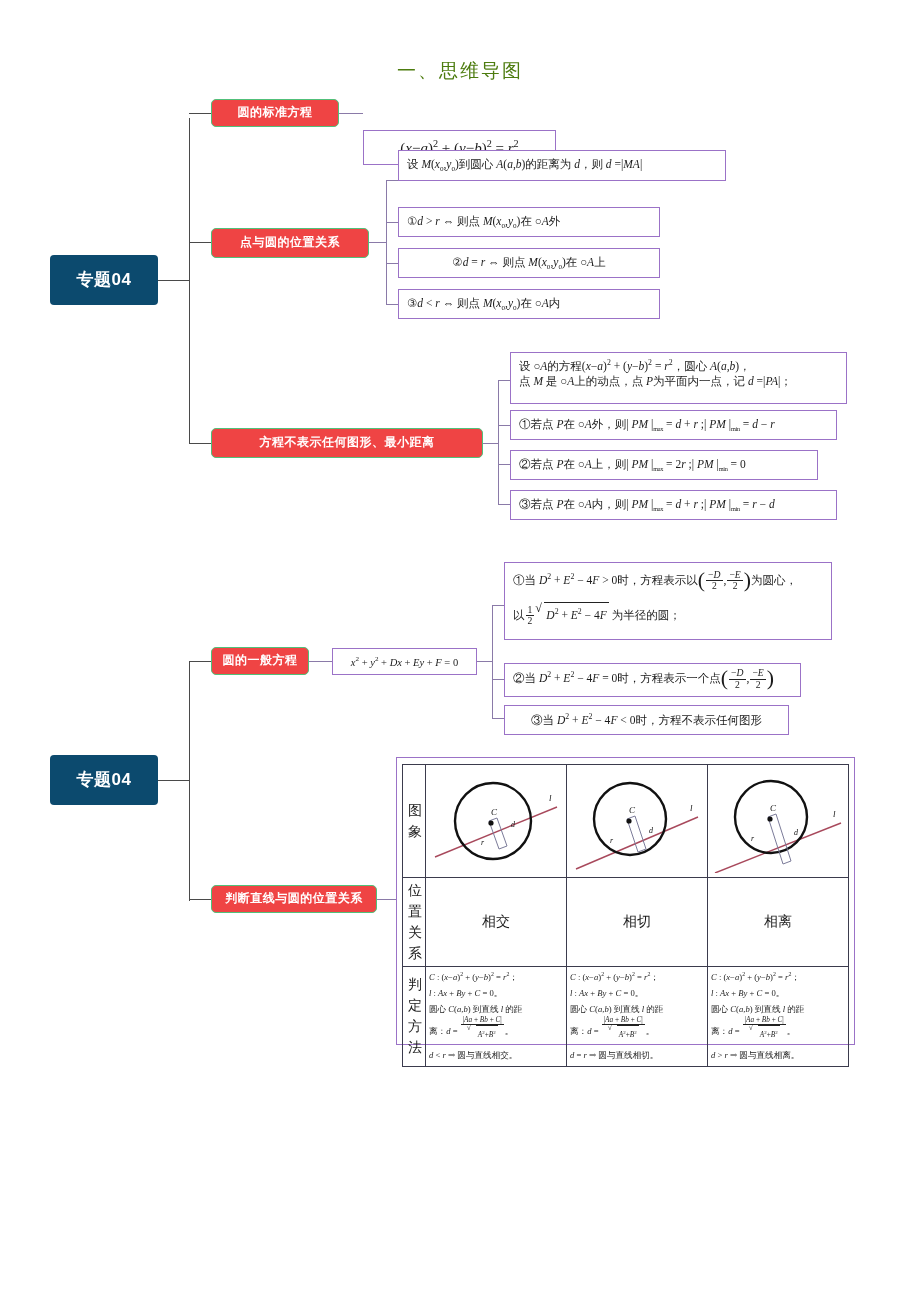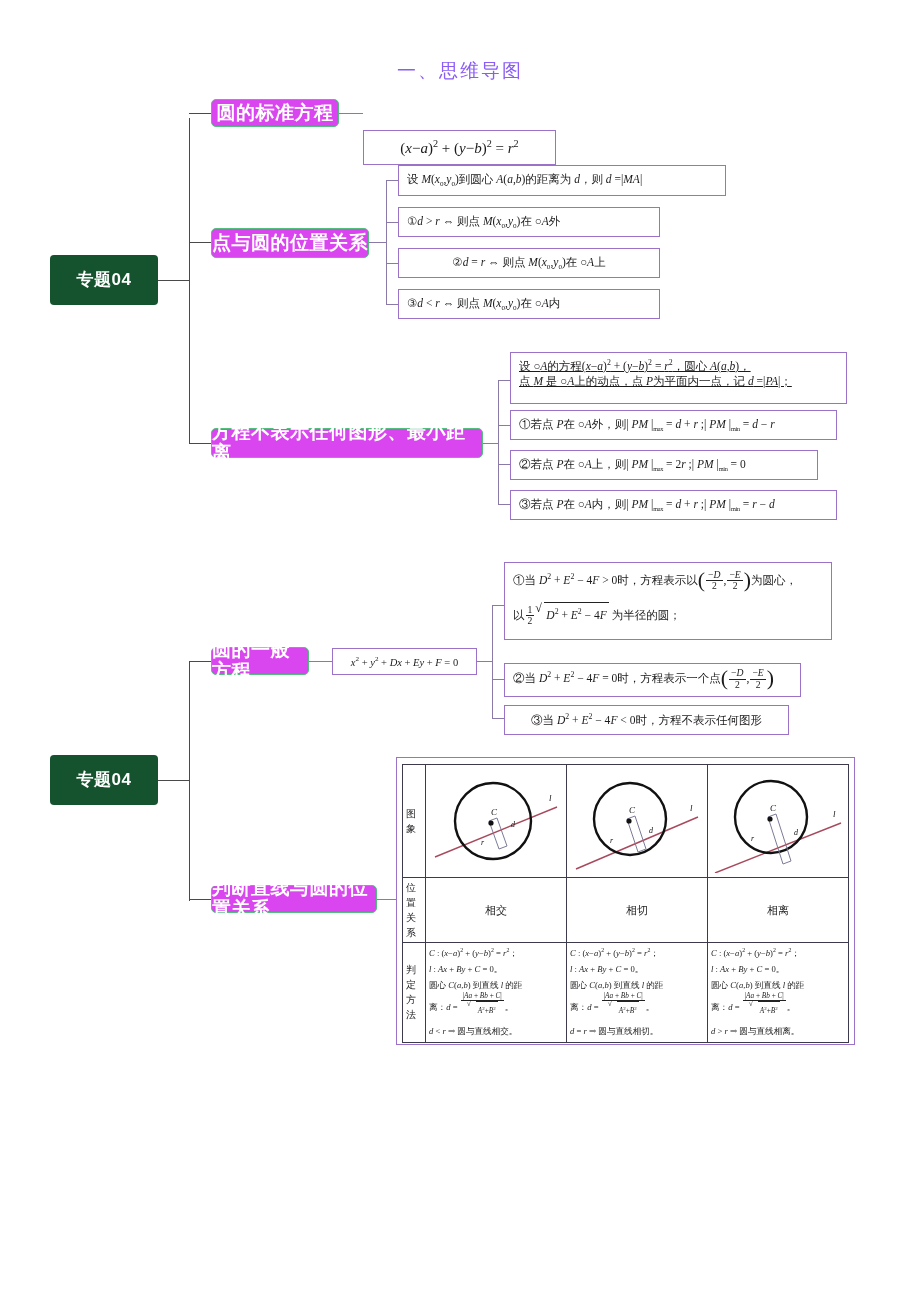--- a/index.html
+++ b/index.html
@@ -9,40 +9,40 @@
     width:920px;height:1301px;position:relative;overflow:hidden;
     color:#1a1a1a;
   }
   .page{position:absolute;left:0;top:0;width:920px;height:1301px;}
 
   
   .doc-title{
     position:absolute;left:0;top:58px;width:920px;
     text-align:center;font-size:19px;letter-spacing:2px;
     font-family:"Liberation Serif","DejaVu Serif",serif;
-    color:#8b5cf6;
+    color:#4d7c0f;
   }
 
   
   .node{
     position:absolute;box-sizing:border-box;display:flex;
     align-items:center;justify-content:center;
     font-family:"Liberation Sans","DejaVu Sans",sans-serif;
     font-weight:bold;color:#ffffff;
     border-radius:5px;
     letter-spacing:.5px;
     line-height:1.1;
   }
   .node.root{
-    background:#14532d;font-size:17px;border-radius:4px;
+    background:#0c4a6e;font-size:17px;border-radius:4px;
     box-shadow:none;
     text-align:right;
   }
   .node.green{
-    background:#d946ef;font-size:19px;
+    background:#ef4444;font-size:12px;
     border:1.4px solid #51c07a;
   }
 
   
   .fbox{
     position:absolute;box-sizing:border-box;
     border:1.5px solid #9b72c7;
     background:#ffffff;
     display:flex;align-items:center;
     padding:2px 8px;
@@ -85,23 +85,23 @@
     border:1.6px solid #9b72c7;background:#fff;padding:6px 5px;
   }
   table.pos{
     border-collapse:collapse;width:100%;height:100%;
     font-size:9px;color:#1c1c1c;
     font-family:"Liberation Serif","DejaVu Serif",serif;
   }
   table.pos td{
     border:1px solid #3b3b4d;vertical-align:middle;padding:2px 3px;
   }
-  td.rowlab{width:30px;text-align:left;font-size:10px;line-height:1.5;}
+  td.rowlab{width:30px;text-align:right;font-size:14px;line-height:1.5;}
   td.figcell{height:108px;text-align:center;padding:0;}
-  td.relcell{height:34px;text-align:center;font-size:11px;}
+  td.relcell{height:34px;text-align:center;font-size:14px;}
   td.methcell{vertical-align:top;padding:3px 4px;line-height:1.85;font-size:8.6px;}
   td.methcell .line{display:block;white-space:nowrap;}
 
   .figsvg{display:block;margin:0 auto;}
 </style>
 </head>
 <body>
 
 <div class="page">
 
@@ -134,21 +134,21 @@
     <span>点与圆的位置关系</span>
   </div>
 
   <div class="ln thin h" style="left:369px;top:242px;width:18px;"></div>
   <div class="ln thin v" style="left:386px;top:180px;height:125px;"></div>
   <div class="ln thin h" style="left:386px;top:180px;width:12px;"></div>
   <div class="ln thin h" style="left:386px;top:222px;width:12px;"></div>
   <div class="ln thin h" style="left:386px;top:263px;width:12px;"></div>
   <div class="ln thin h" style="left:386px;top:304px;width:12px;"></div>
 
-  <div class="fbox" style="left:398px;top:165px;width:328px;height:31px;">
+  <div class="fbox" style="left:398px;top:150px;width:328px;height:31px;">
     <span class="inner">设 <i class="m">M</i>(<i class="m">x</i><sub>0</sub>,<i class="m">y</i><sub>0</sub>)到圆心 <i class="m">A</i>(<i class="m">a</i>,<i class="m">b</i>)的距离为 <i class="m">d</i>，则 <i class="m">d</i> =|<i class="m">MA</i>|</span>
   </div>
 
   <div class="fbox" style="left:398px;top:207px;width:262px;height:30px;">
     <span class="inner">①<i class="m">d</i> &gt; <i class="m">r</i> ⇔ 则点 <i class="m">M</i>(<i class="m">x</i><sub>0</sub>,<i class="m">y</i><sub>0</sub>)在 ○<i class="m">A</i>外</span>
   </div>
 
   <div class="fbox" style="left:398px;top:248px;width:262px;height:30px;">
     <span class="inner" style="text-align:center;">②<i class="m">d</i> = <i class="m">r</i> ⇔ 则点 <i class="m">M</i>(<i class="m">x</i><sub>0</sub>,<i class="m">y</i><sub>0</sub>)在 ○<i class="m">A</i>上</span>
   </div>
@@ -160,21 +160,21 @@
   <div class="node green" style="left:211px;top:428px;width:272px;height:30px;">
     <span>方程不表示任何图形、最小距离</span>
   </div>
   <div class="ln thin h" style="left:483px;top:443px;width:16px;"></div>
   <div class="ln thin v" style="left:498px;top:380px;height:125px;"></div>
   <div class="ln thin h" style="left:498px;top:380px;width:12px;"></div>
   <div class="ln thin h" style="left:498px;top:425px;width:12px;"></div>
   <div class="ln thin h" style="left:498px;top:464px;width:12px;"></div>
   <div class="ln thin h" style="left:498px;top:504px;width:12px;"></div>
 
-  <div class="fbox" style="left:510px;top:352px;width:337px;height:52px;display:block;padding-top:5px;text-decoration:underline;">
+  <div class="fbox" style="left:510px;top:352px;width:337px;height:52px;display:block;padding-top:5px;">
     <span class="inner">
       <span class="line">设 ○<i class="m">A</i>的方程(<i class="m">x</i>−<i class="m">a</i>)<sup>2</sup> + (<i class="m">y</i>−<i class="m">b</i>)<sup>2</sup> = <i class="m">r</i><sup>2</sup>，圆心 <i class="m">A</i>(<i class="m">a</i>,<i class="m">b</i>)，</span>
       <span class="line" style="">点 <i class="m">M</i> 是 ○<i class="m">A</i>上的动点，点 <i class="m">P</i>为平面内一点，记 <i class="m">d</i> =|<i class="m">PA</i>|；</span>
     </span>
   </div>
 
   <div class="fbox" style="left:510px;top:410px;width:327px;height:30px;">
     <span class="inner">①若点 <i class="m">P</i>在 ○<i class="m">A</i>外，则| <i class="m">PM</i> |<span class="sub-min">max</span> = <i class="m">d</i> + <i class="m">r</i> ;| <i class="m">PM</i> |<span class="sub-min">min</span> = <i class="m">d</i> − <i class="m">r</i></span>
   </div>
 

